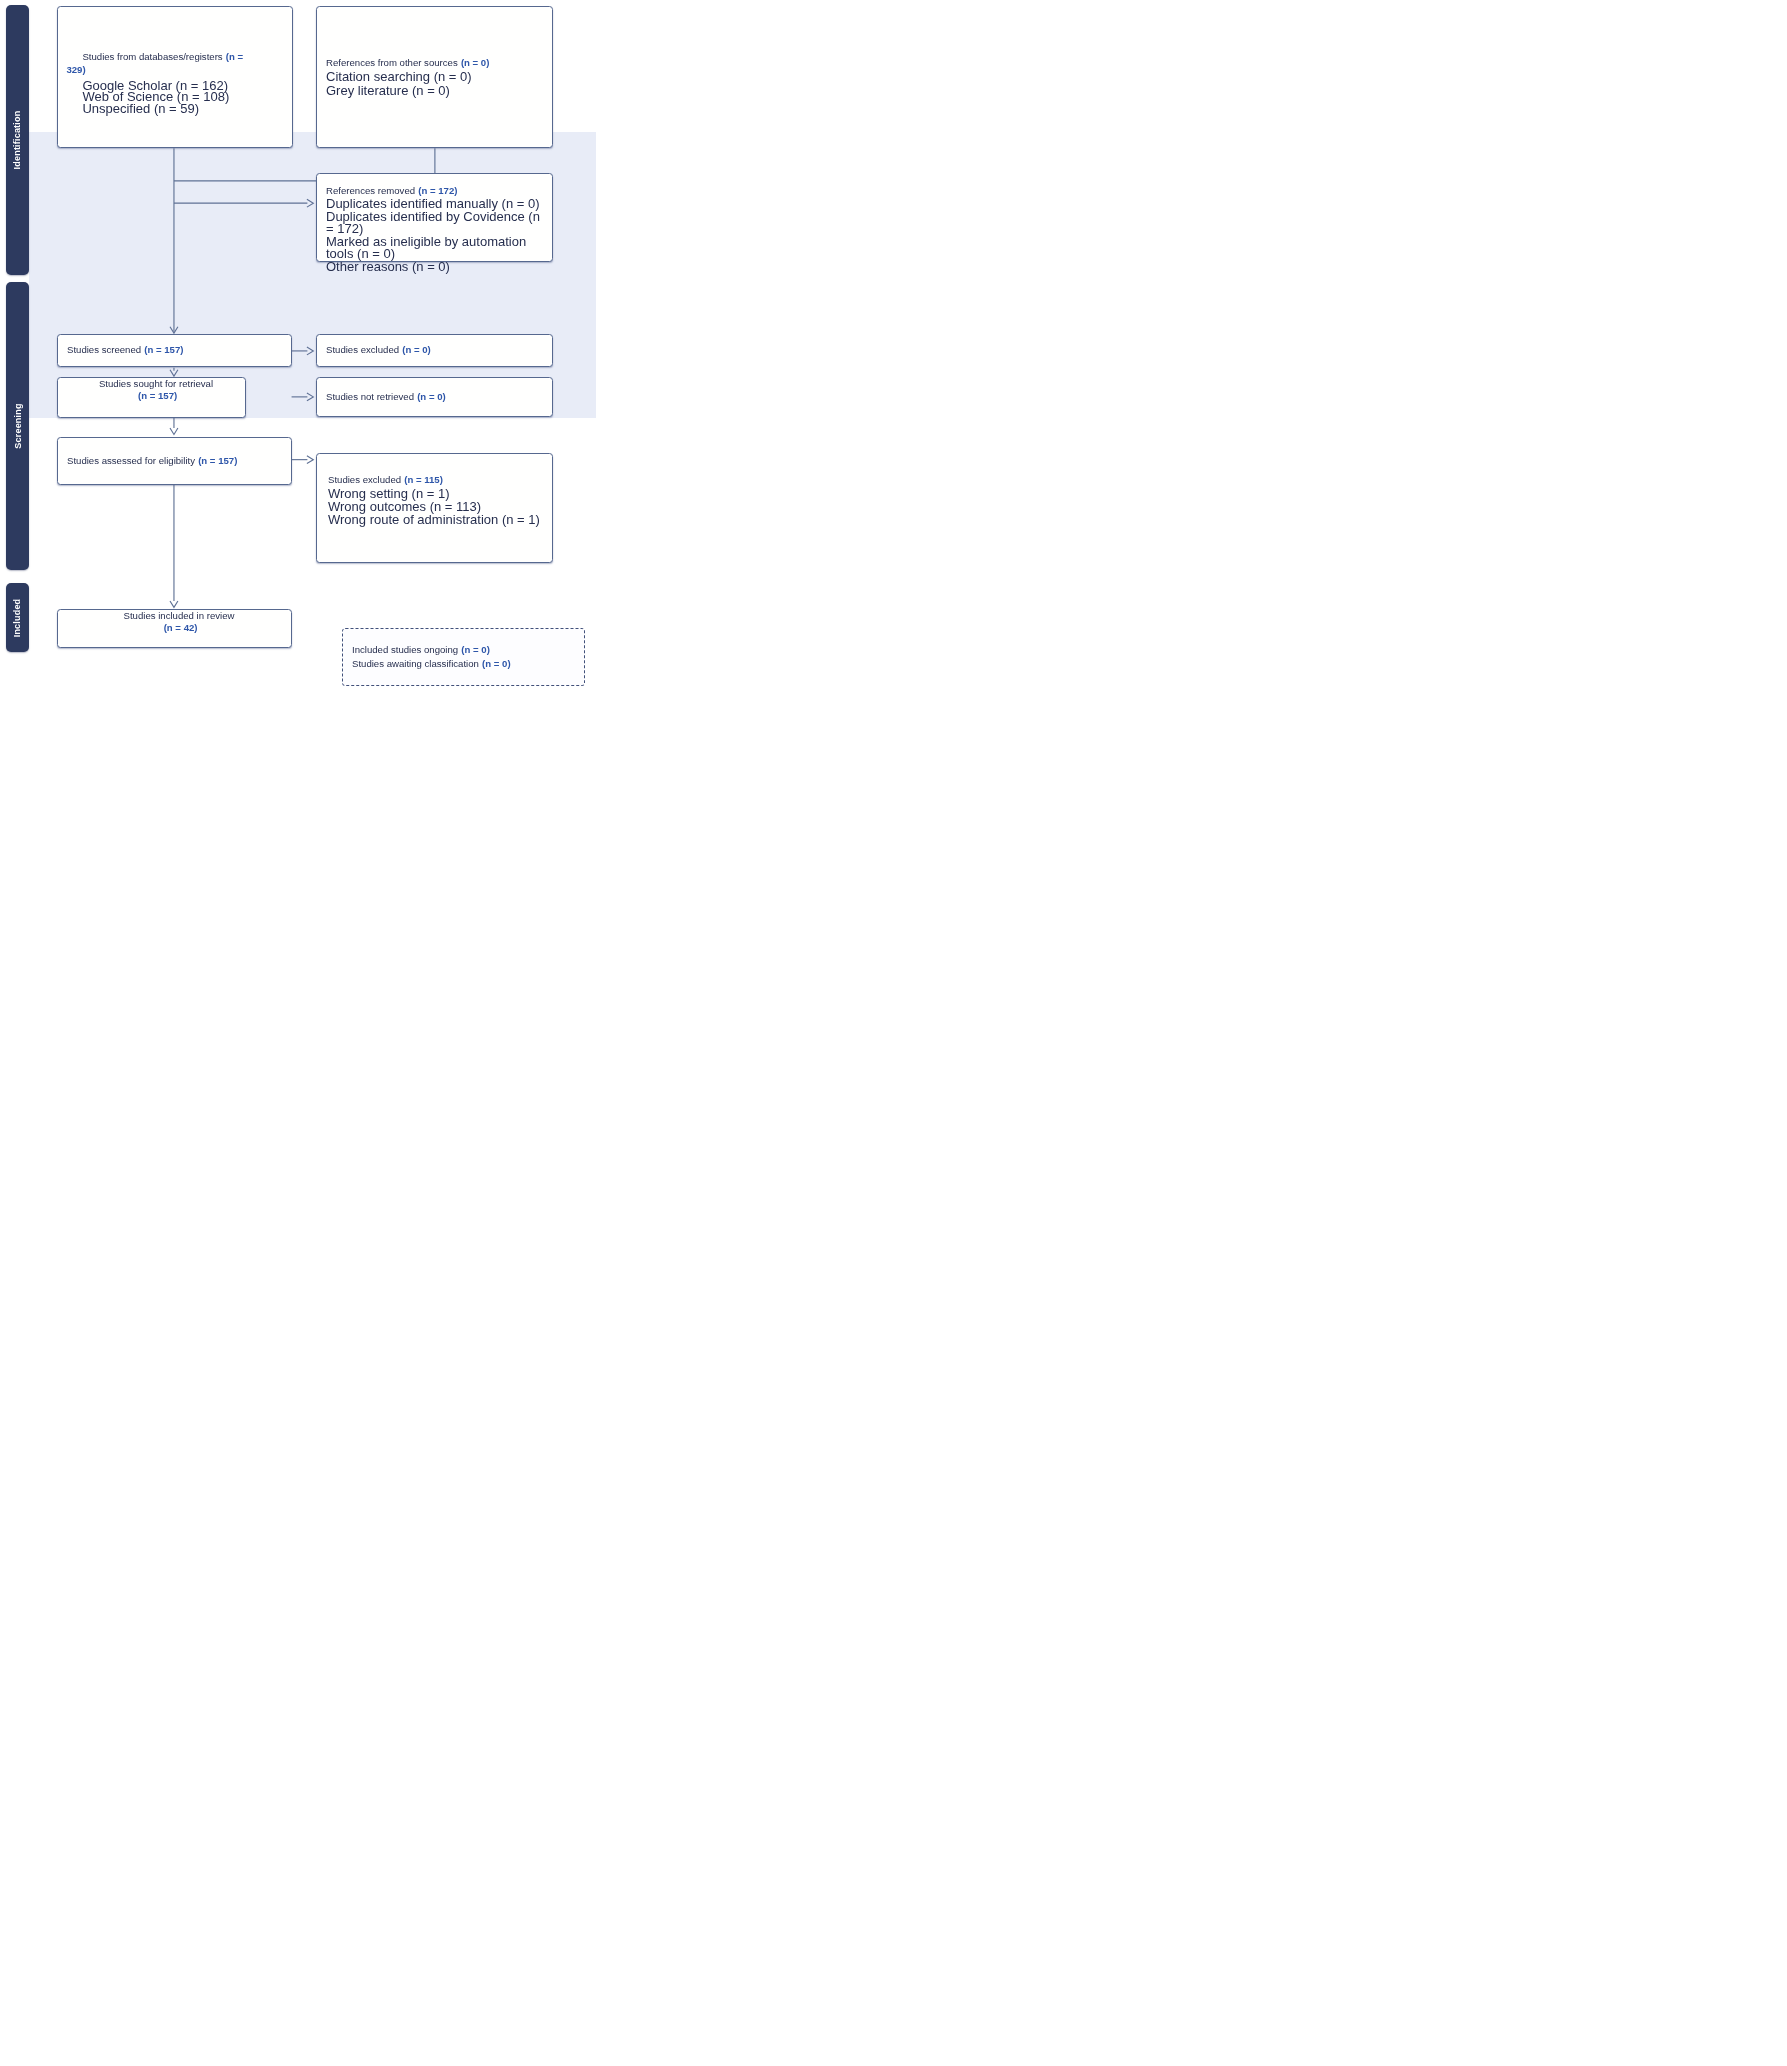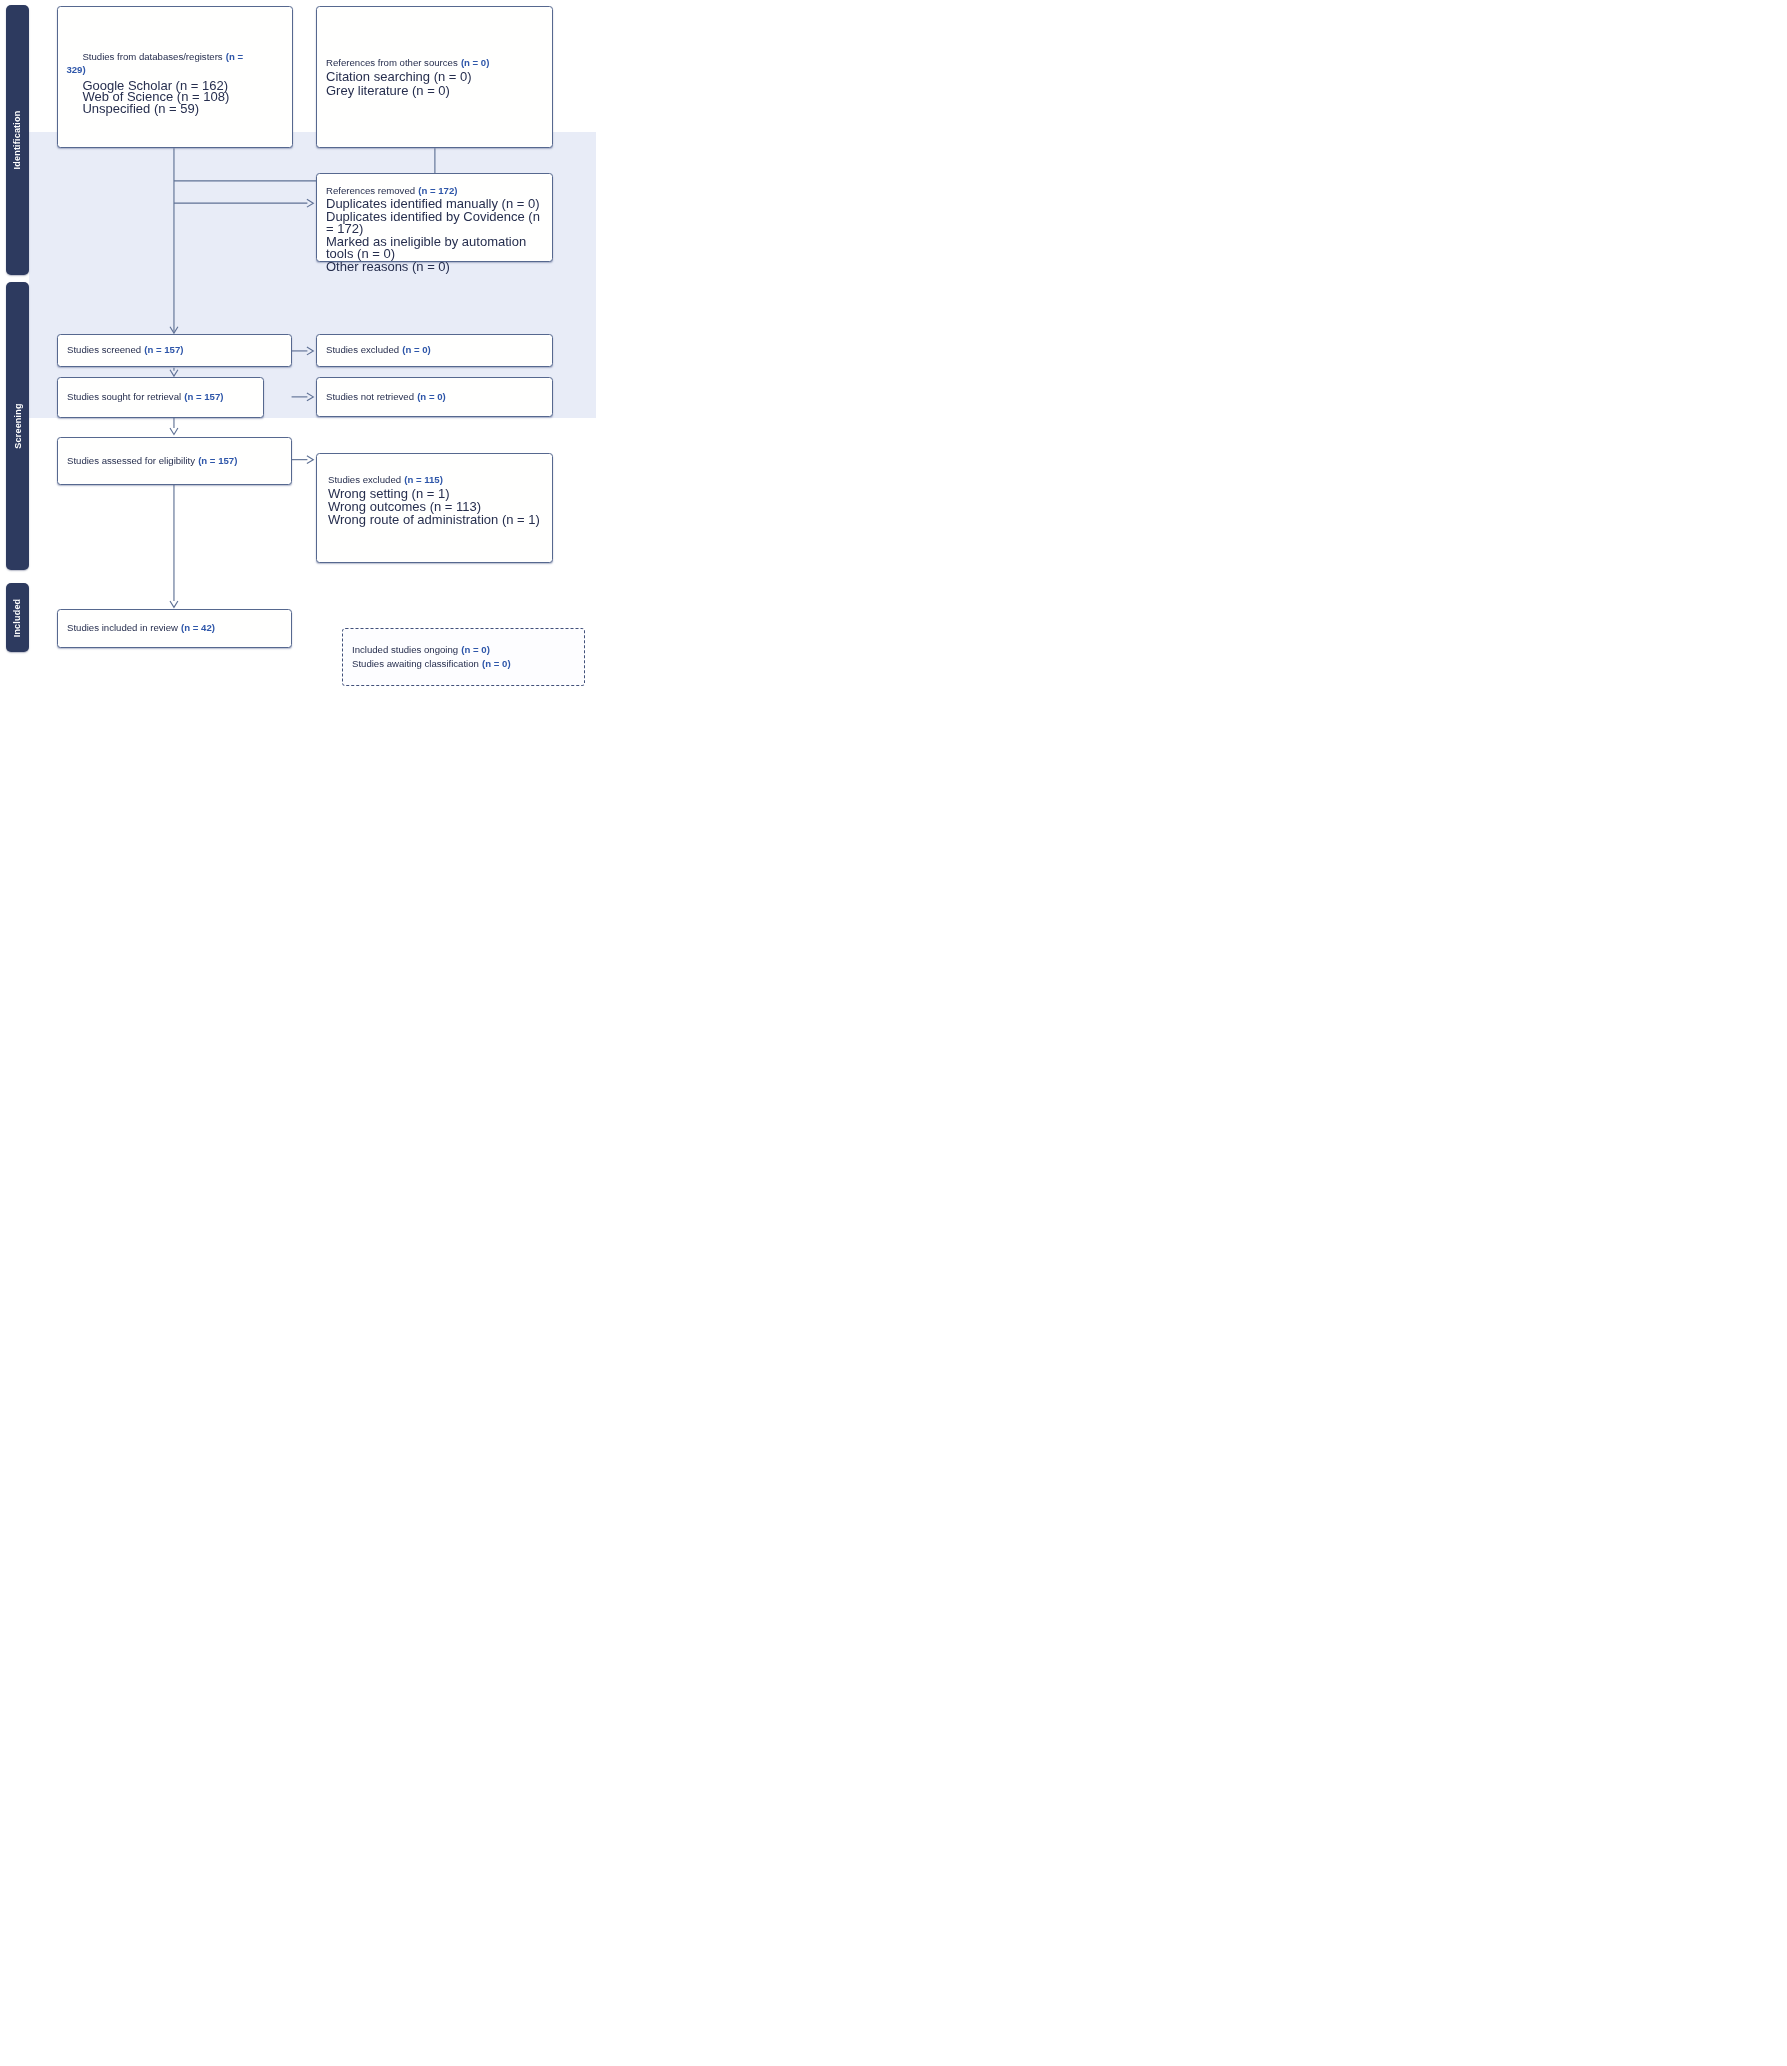--- a/index.html
+++ b/index.html
@@ -147,21 +147,21 @@
   <div class="fbox single" style="left:57px;top:334px;width:235px;height:33px;">
     <span>Studies screened</span>
       <span class="count">(n = 157)</span>
   </div>
 
   <div class="fbox single" style="left:316px;top:334px;width:237px;height:33px;">
     <span>Studies excluded</span>
       <span class="count">(n = 0)</span>
   </div>
 
-  <div class="fbox single" style="left:57px;top:377px;width:207px;height:41px;">
+  <div class="fbox single" style="left:57px;top:377px;width:189px;height:41px;flex-direction:column;">
     <span>Studies sought for retrieval</span>
       <span class="count">(n = 157)</span>
   </div>
 
   <div class="fbox single" style="left:316px;top:377px;width:237px;height:40px;">
     <span>Studies not retrieved</span>
       <span class="count">(n = 0)</span>
   </div>
 
   <div class="fbox single" style="left:57px;top:437px;width:235px;height:48px;">
@@ -173,21 +173,21 @@
     <div class="hline">
       <span>Studies excluded</span><span class="count">(n = 115)</span>
     </div>
     <div class="items">
       <div>Wrong setting (n = 1)</div>
       <div>Wrong outcomes (n = 113)</div>
       <div>Wrong route of administration (n = 1)</div>
     </div>
   </div>
 
-  <div class="fbox single" style="left:57px;top:609px;width:235px;height:39px;">
+  <div class="fbox single" style="left:57px;top:609px;width:235px;height:39px;flex-direction:column;">
     <span>Studies included in review</span>
       <span class="count">(n = 42)</span>
   </div>
 
   <div class="fbox dashed box-dash" style="left:342px;top:628px;width:243px;height:58px;">
     <div class="hline">
       <span>Included studies ongoing</span><span class="count">(n = 0)</span>
     </div>
     <div class="hline">
       <span>Studies awaiting classification</span><span class="count">(n = 0)</span>

